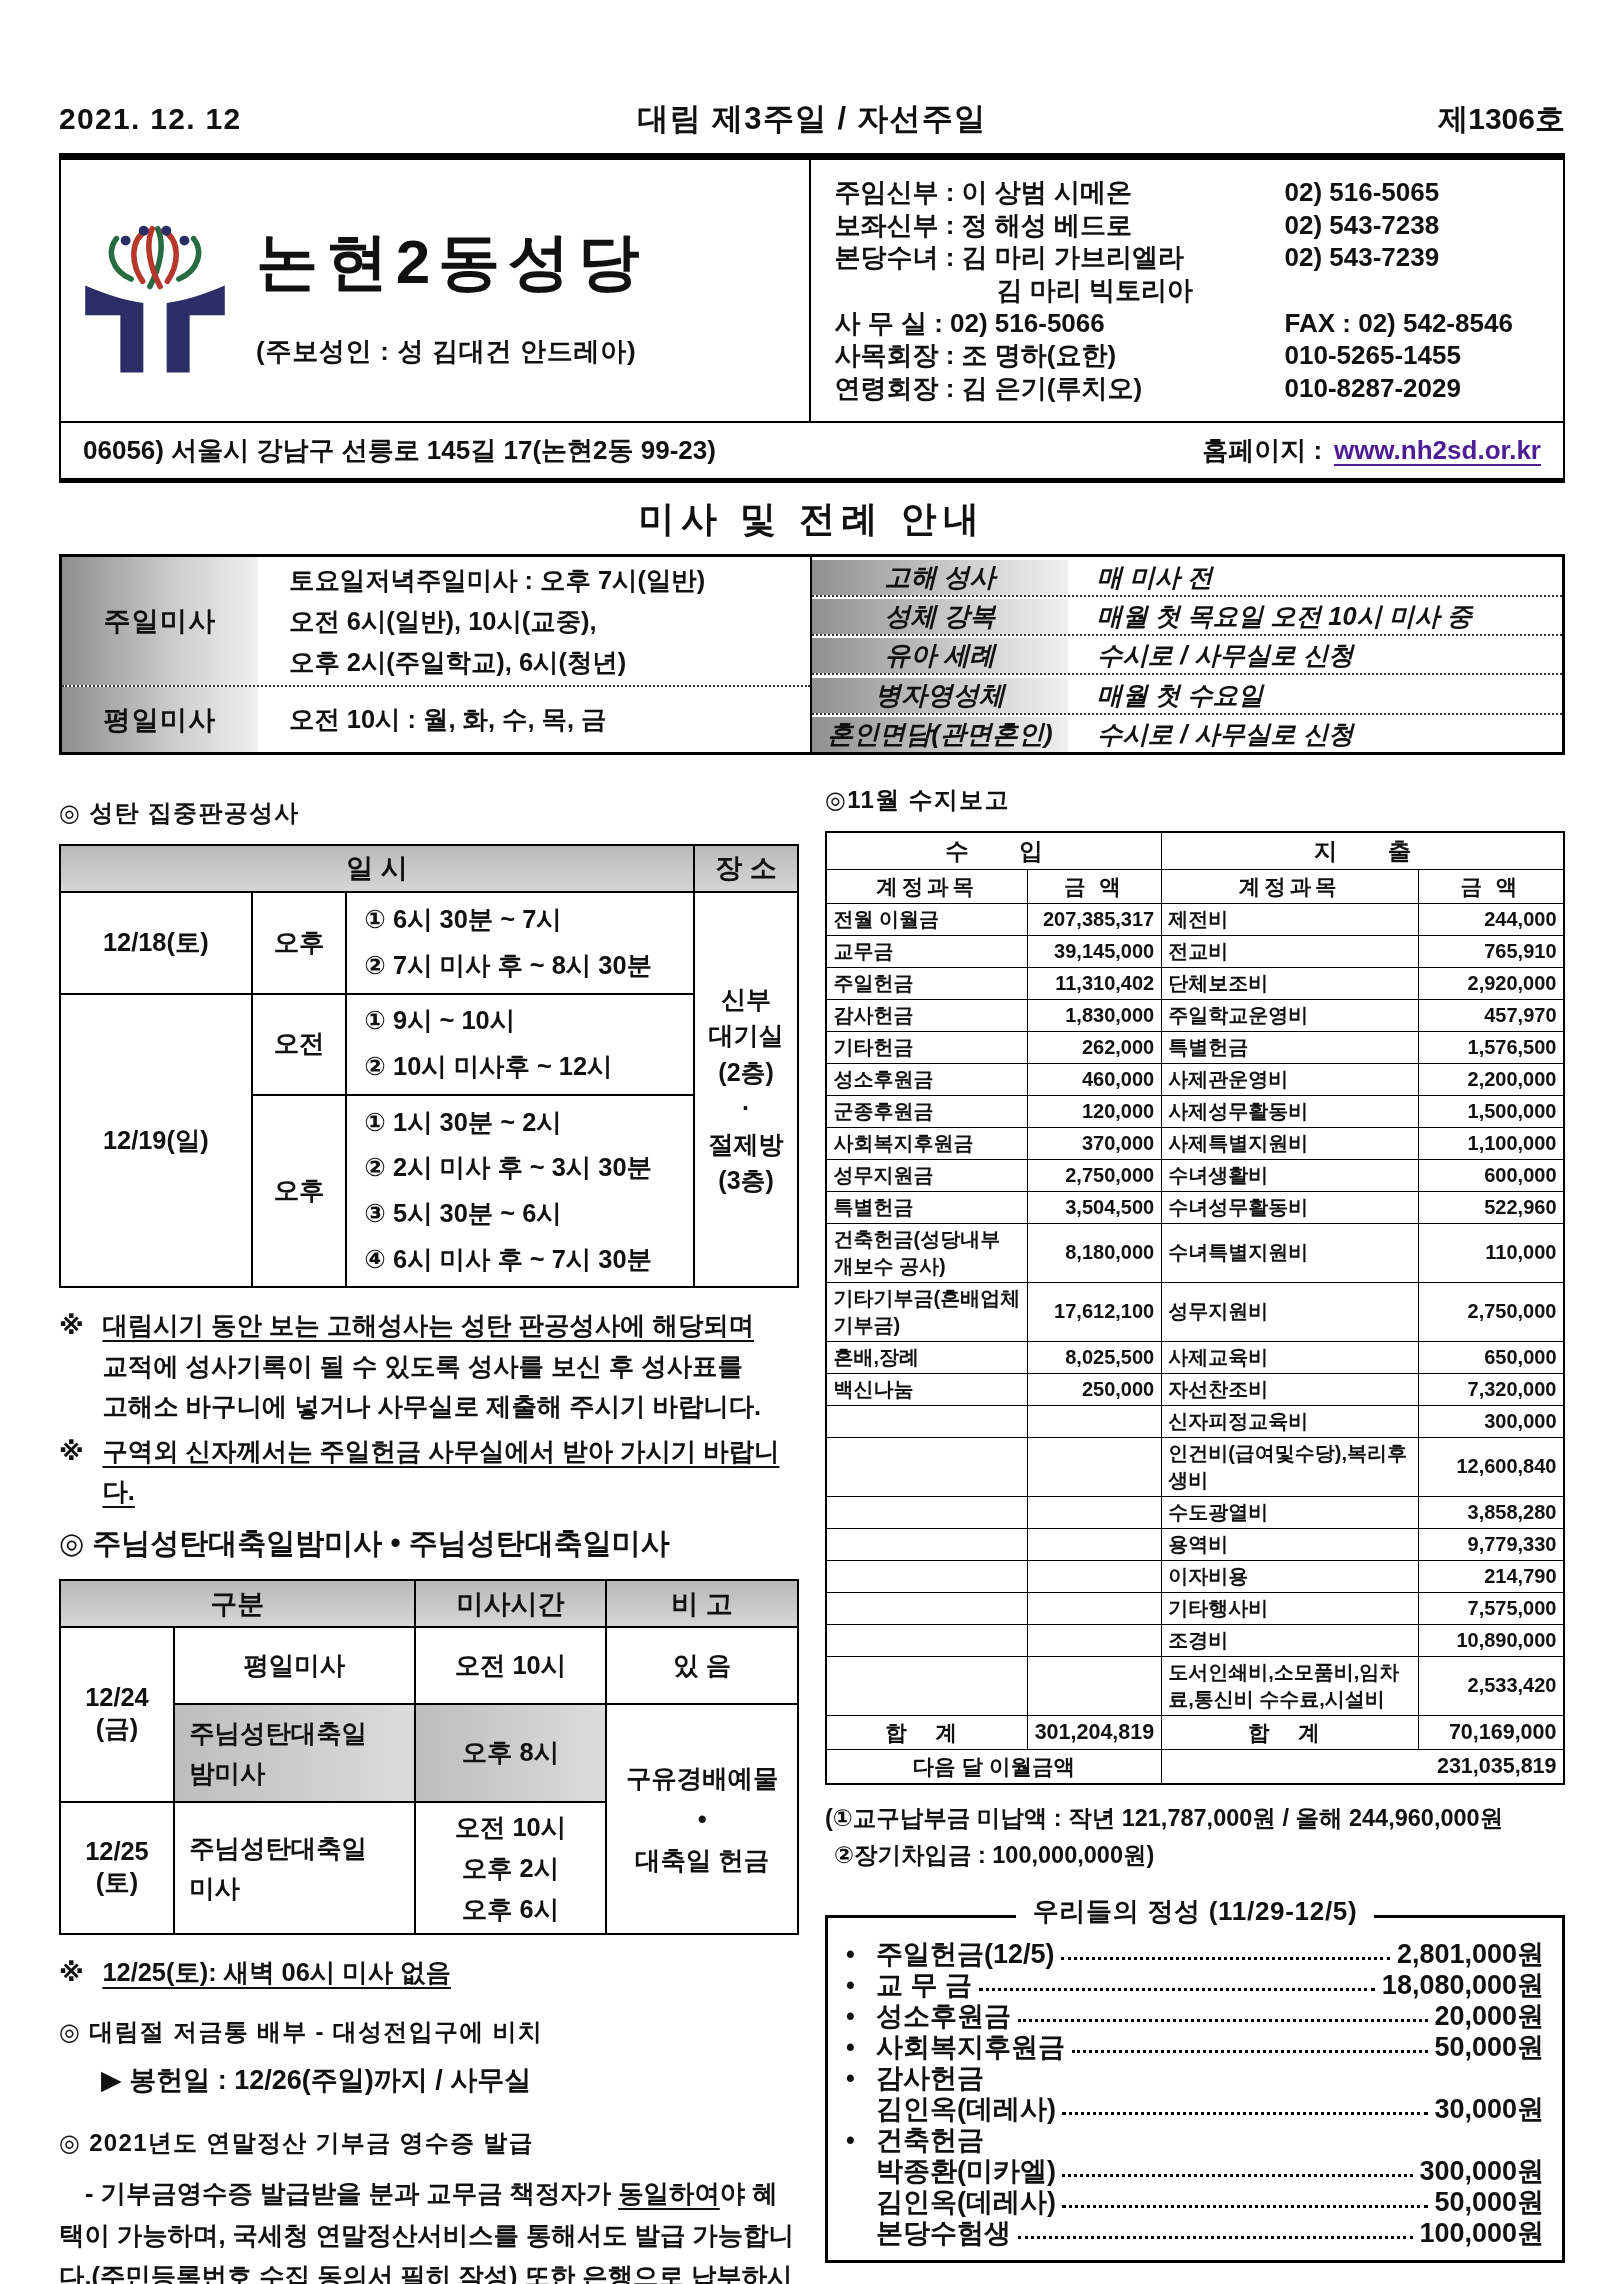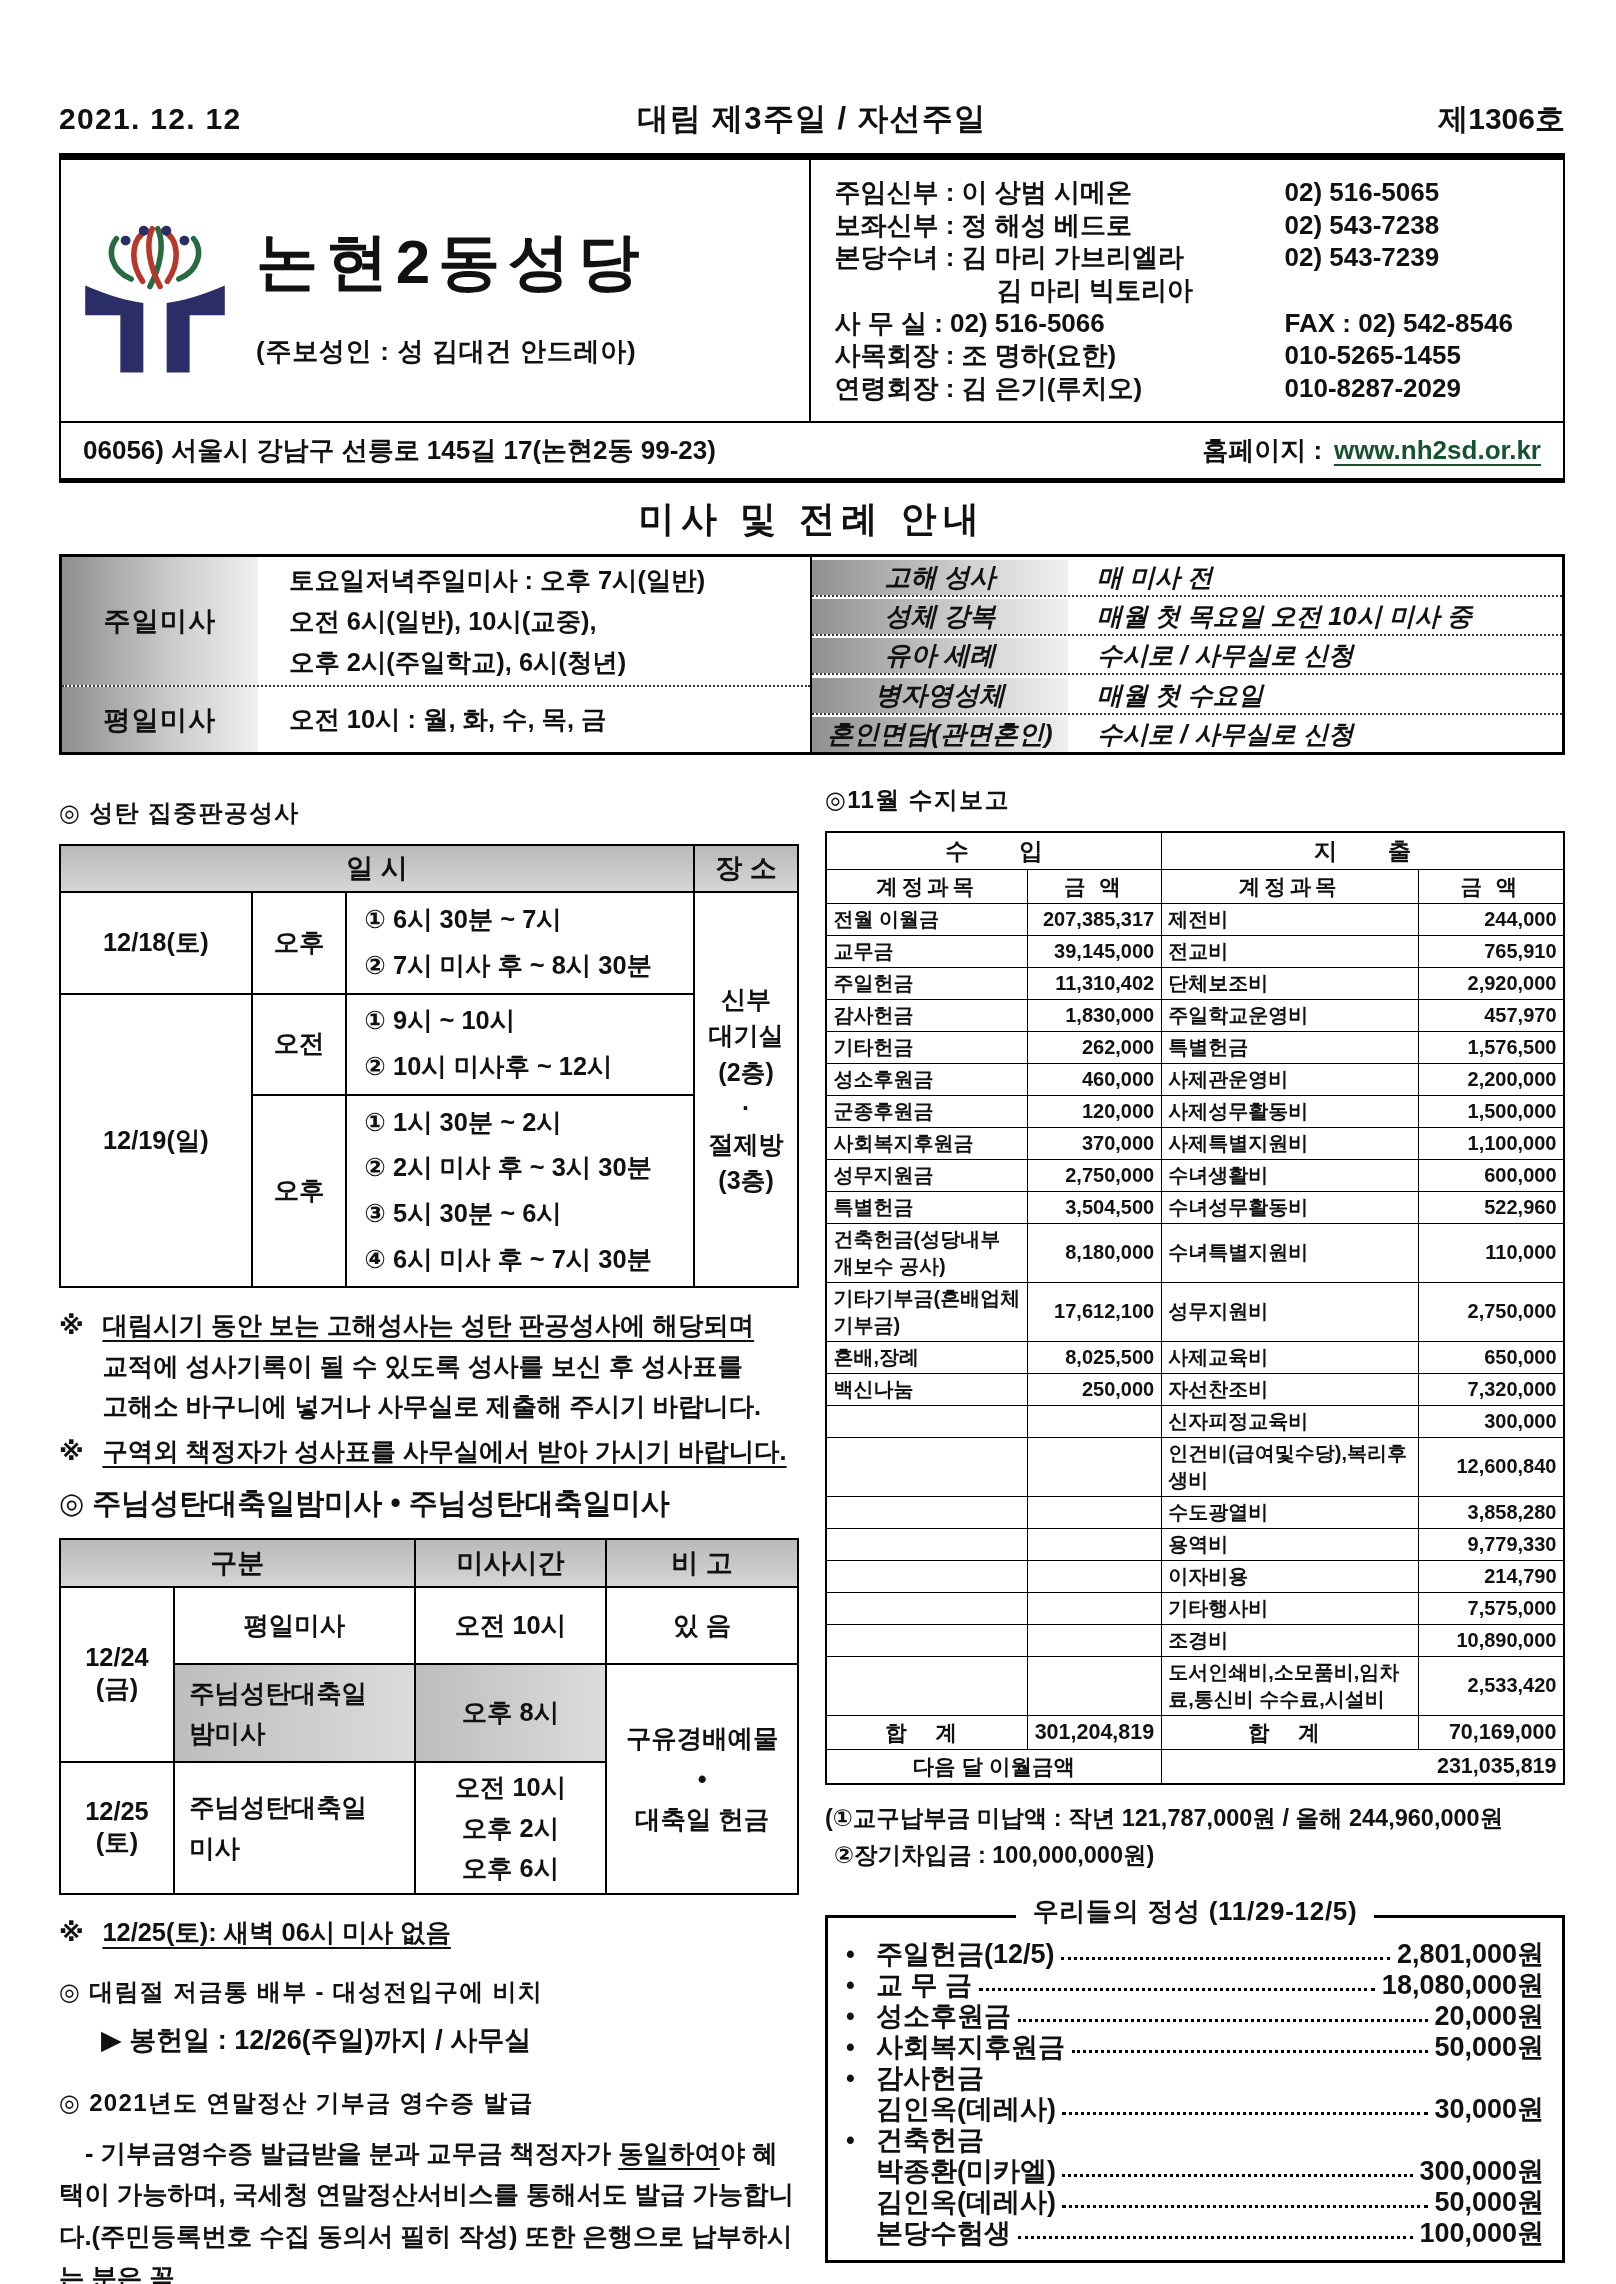--- a/index.html
+++ b/index.html
@@ -22,21 +22,21 @@
   .titles .cname{font-size:62px;letter-spacing:7.8px;margin-top:7.8px;}
   .titles .patron{font-size:26px;margin-top:30px;letter-spacing:0.7px;}
   .info-right{flex:1;padding:17px 23.5px;display:flex;flex-direction:column;justify-content:space-between;box-sizing:border-box;}
   .c-row{display:flex;font-size:26px;line-height:1.2;}
   .c-l{width:450px;}
   .c-l.indent{padding-left:162px;box-sizing:border-box;}
   .c-v{flex:1;}
   
   .addrbar{border:2.6px solid #000;border-top:none;border-bottom-width:5.9px;height:55px;display:flex;align-items:center;justify-content:space-between;padding:0 22px;font-size:26px;}
   .home{display:flex;gap:11.7px;align-items:center;}
-  .home a{color:#14532d;text-decoration:underline;text-underline-offset:5.2px;}
+  .home a{color:#4c1d95;text-decoration:underline;text-underline-offset:5.2px;}
   
   .mg-title{text-align:center;font-size:36px;letter-spacing:6.5px;margin:11.7px 0 10.4px;}
   .mg{border:3.3px solid #000;display:flex;}
   .mg-left{width:750px;border-right:2px solid #000;box-sizing:border-box;}
   .mg-right{flex:1;display:flex;flex-direction:column;}
   .grad{background:linear-gradient(90deg,#8f8f8f 0%,#cfcfcf 60%,#efefef 100%);}
   .mg-row{display:flex;}
   .mg-row.dot{border-bottom:2px dotted #333;}
   .mg-label{width:196px;display:flex;align-items:center;justify-content:center;font-size:27px;letter-spacing:1.3px;flex:none;}
   .mg-val{padding:9px 0 9px 31px;font-size:25.4px;line-height:1.6;display:flex;flex-direction:column;justify-content:center;}
@@ -264,21 +264,21 @@
         <div class="note-row">
           <span class="nmark">※</span>
           <span class="nbody">
             <span class="ul">대림시기 동안 보는 고해성사는 성탄 판공성사에 해당되며</span><br>
             <span>교적에 성사기록이 될 수 있도록 성사를 보신 후 성사표를</span><br>
             <span>고해소 바구니에 넣거나 사무실로 제출해 주시기 바랍니다.</span>
           </span>
         </div>
         <div class="note-row">
           <span class="nmark">※</span>
-          <span class="nbody ul">구역외 책정자가 성사표를 사무실에서 받아 가시기 바랍니다.</span>
+          <span class="nbody ul">구역외 신자께서는 주일헌금 사무실에서 받아 가시기 바랍니다.</span>
         </div>
       </div>
 
       <div class="sect-title tight">◎ 주님성탄대축일밤미사 • 주님성탄대축일미사</div>
       <table class="btable">
         <colgroup>
             <col style="width:114px">
             <col style="width:241px">
             <col style="width:192px">
             <col style="width:192px">

